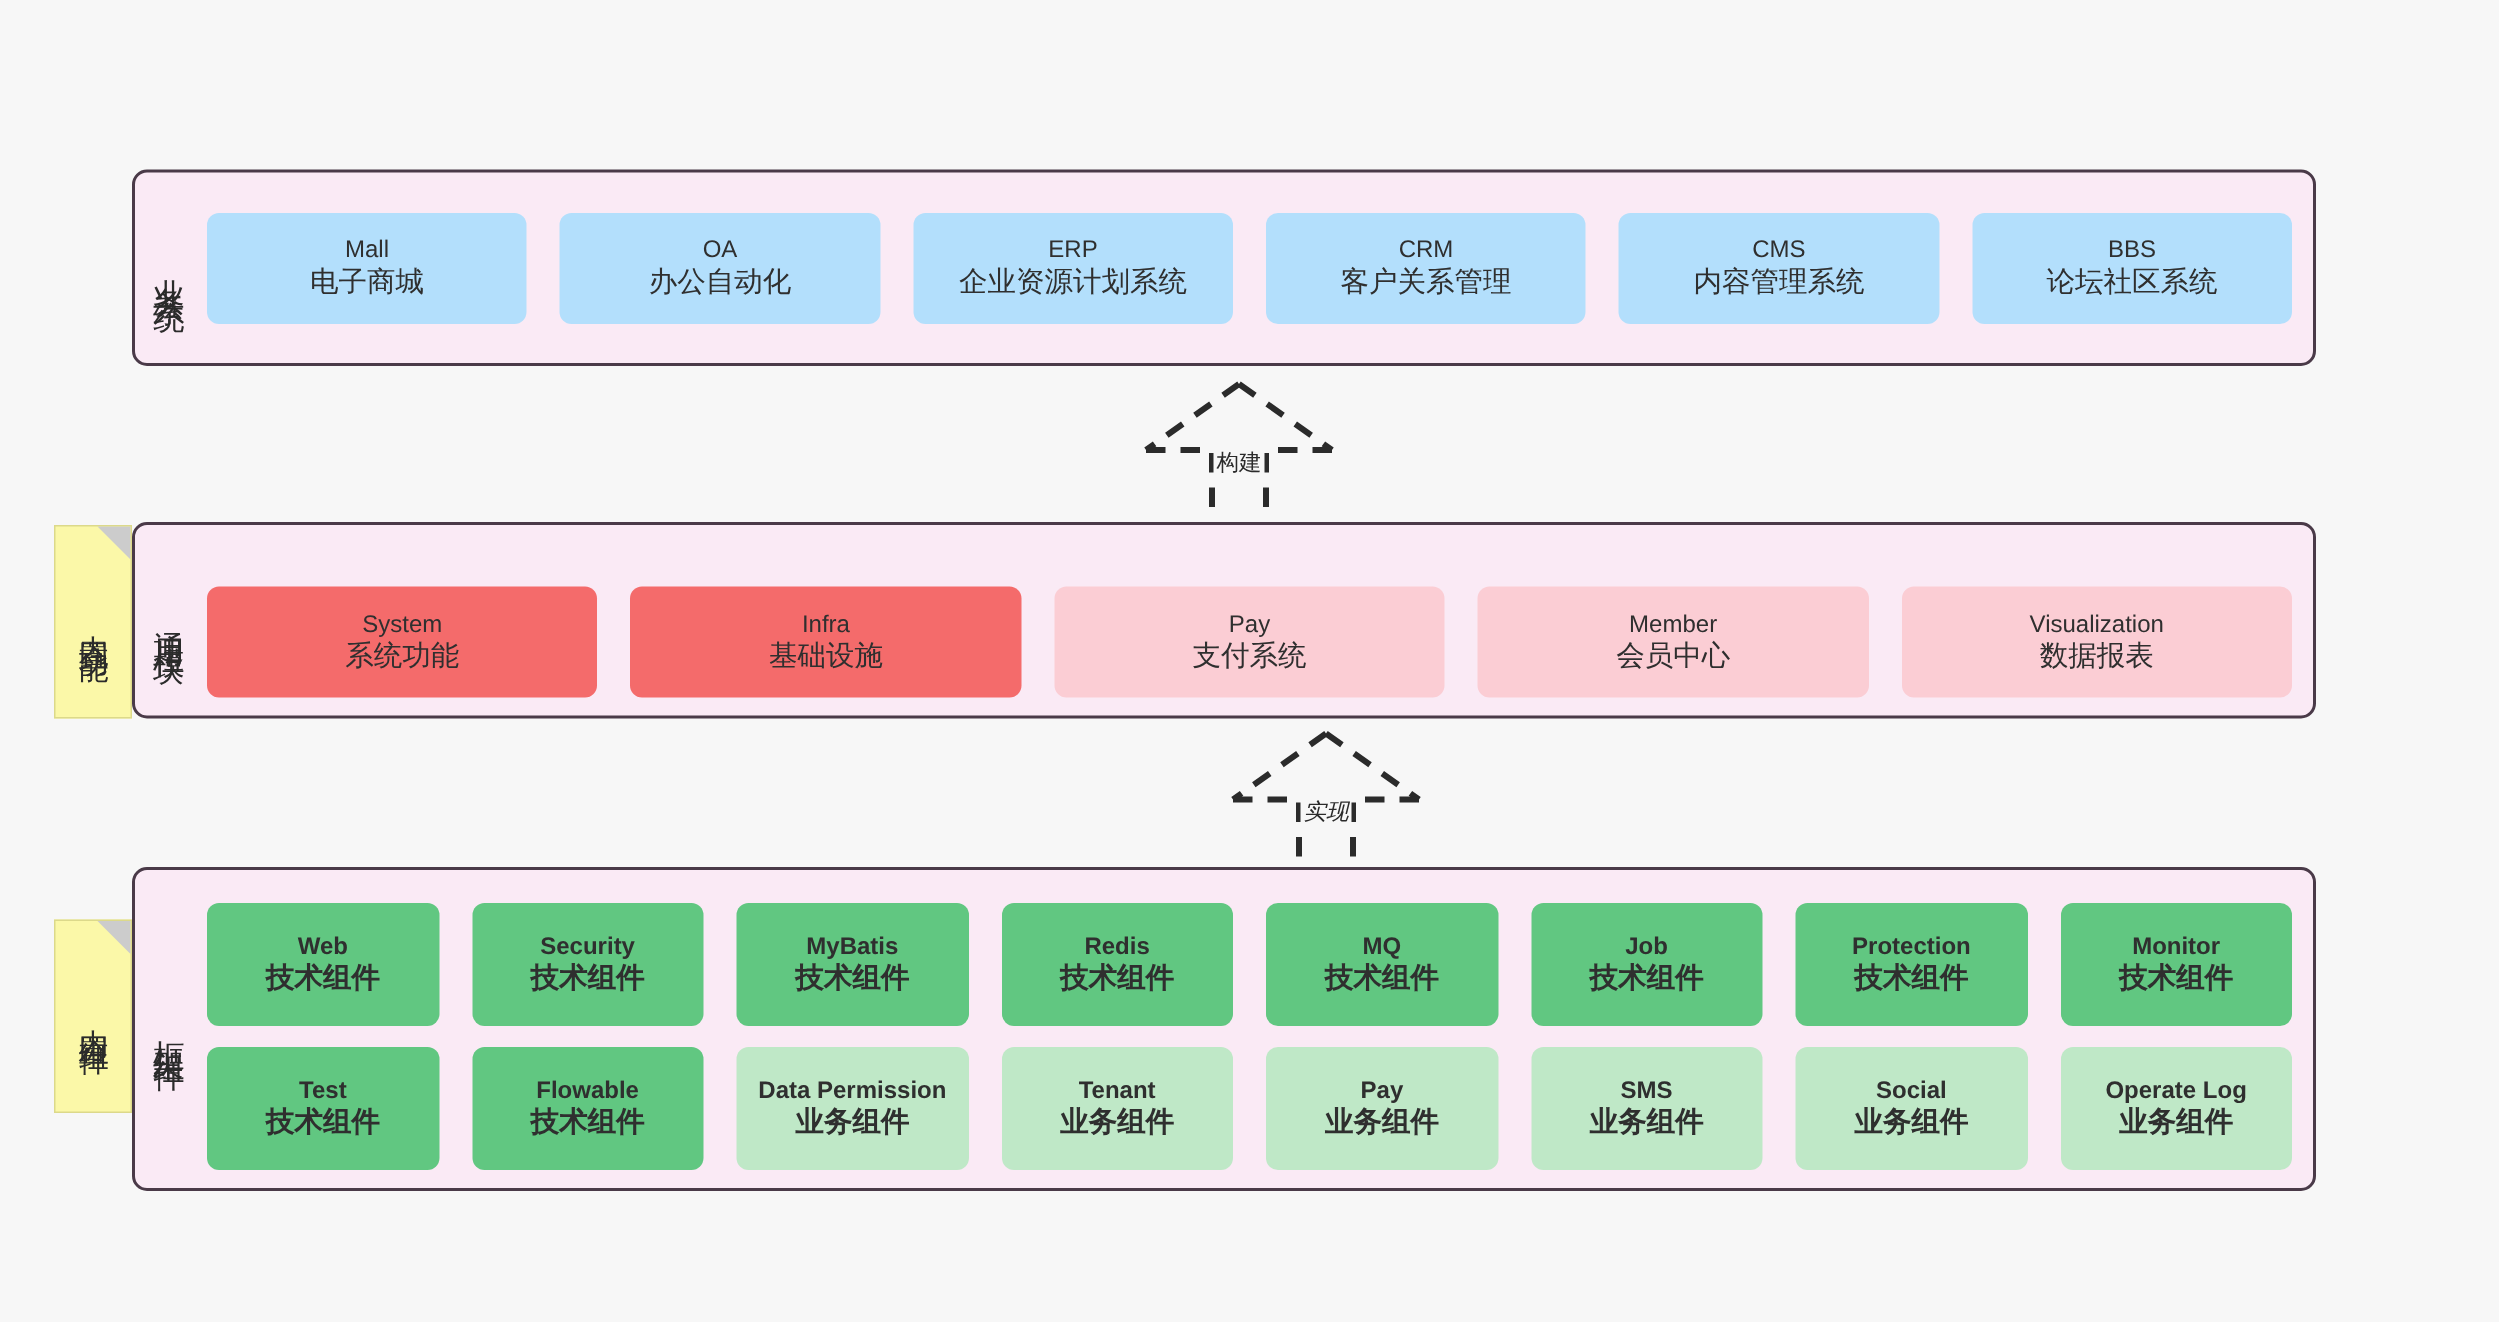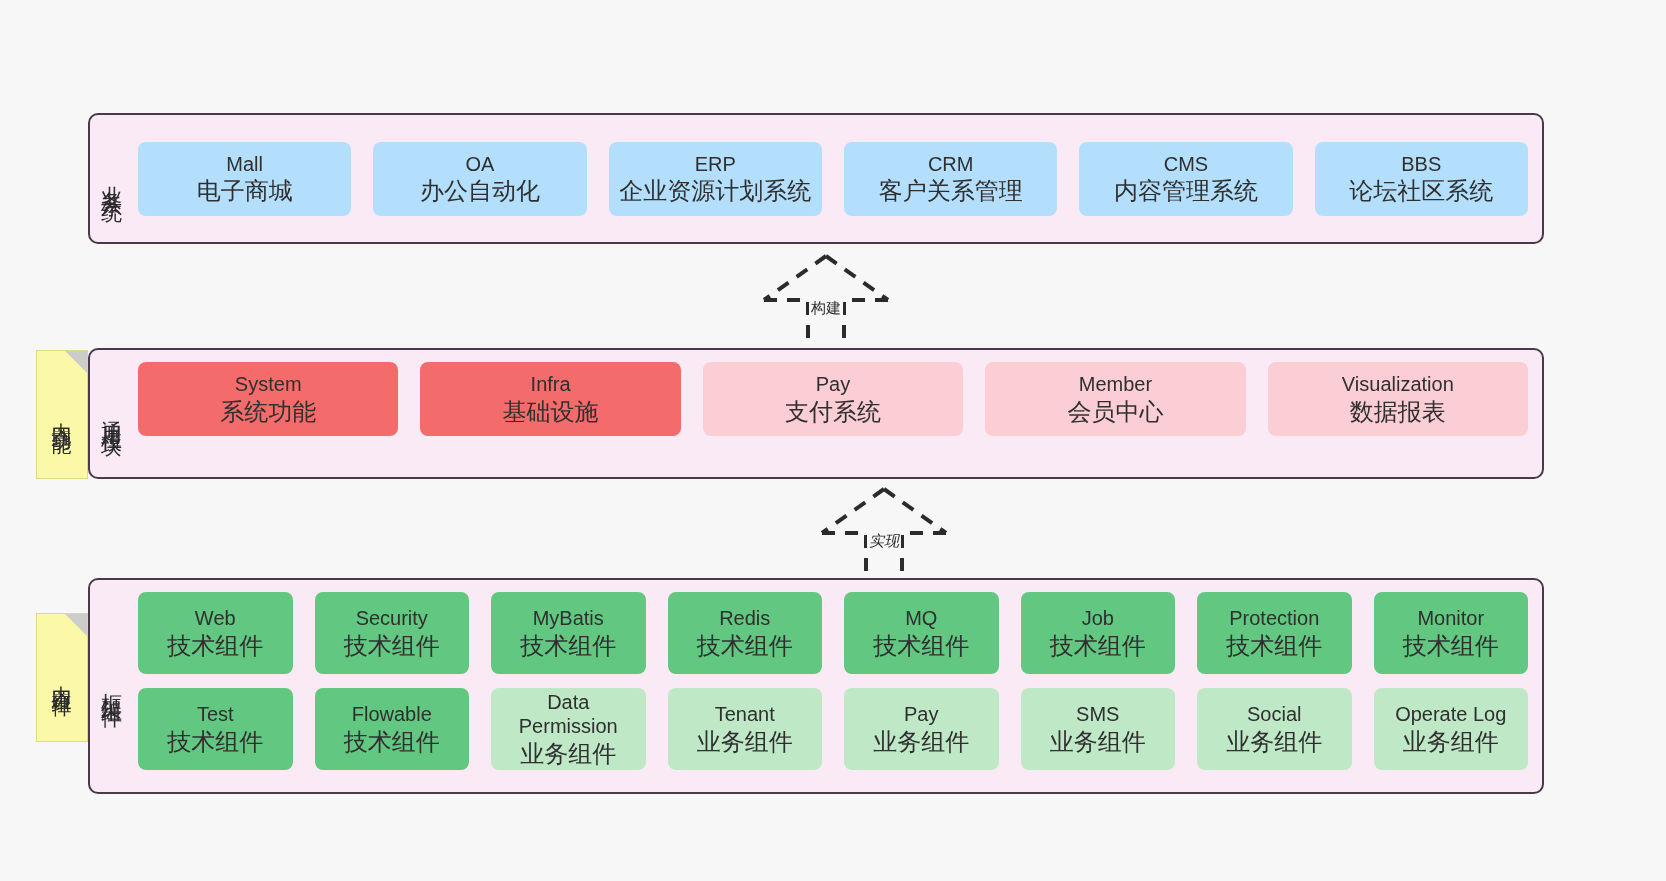--- a/index.html
+++ b/index.html
@@ -35,58 +35,58 @@
     color: #2b2b2b;
     writing-mode: vertical-rl;
     letter-spacing: 5px;
     line-height: 1;
     padding: 4px 0;
   }
   .layer-body {
     flex: 1 1 auto;
     display: flex;
     flex-direction: column;
-    justify-content: flex-start;
+    justify-content: flex-end;
     gap: 14px;
     padding: 12px 14px 12px 4px;
   }
   .row {
     display: flex;
     gap: 22px;
     align-items: stretch;
   }
   .cell {
     flex: 1 1 0;
     border-radius: 8px;
     display: flex;
     flex-direction: column;
     align-items: center;
     justify-content: center;
     text-align: center;
     color: #2f2f2f;
     line-height: 1.22;
     padding: 4px 6px;
   }
-  .cell .en { font-size: 20px; }
-  .cell .cn { font-size: 24px; }
+  .cell .en { font-size: 16px; }
+  .cell .cn { font-size: 19px; }
 
   
   .c-blue       { background: #b3dffc; }
   .c-red-strong { background: #f46b6b; }
   .c-red-soft   { background: #fbcdd4; }
   .c-green-strong { background: #61c781; }
   .c-green-soft   { background: #bfe8c7; }
 
   
   #layer-business { left: 88px;  top: 113px; width: 1456px; height: 131px; }
   #layer-common   { left: 88px;  top: 348px; width: 1456px; height: 131px; }
   #layer-framework{ left: 88px;  top: 578px; width: 1456px; height: 216px; }
   #layer-business .layer-body { justify-content: center; }
   #layer-business .row, #layer-common .row { height: 74px; }
-  #layer-framework .row { height: 82px; }
+  #layer-framework .row { height: 82px; font-weight: bold; }
 
   
   .note {
     position: absolute;
     width: 52px;
     background: #fbf8a8;
     border: 1px solid #dcd98a;
     display: flex;
     align-items: center;
     justify-content: center;

